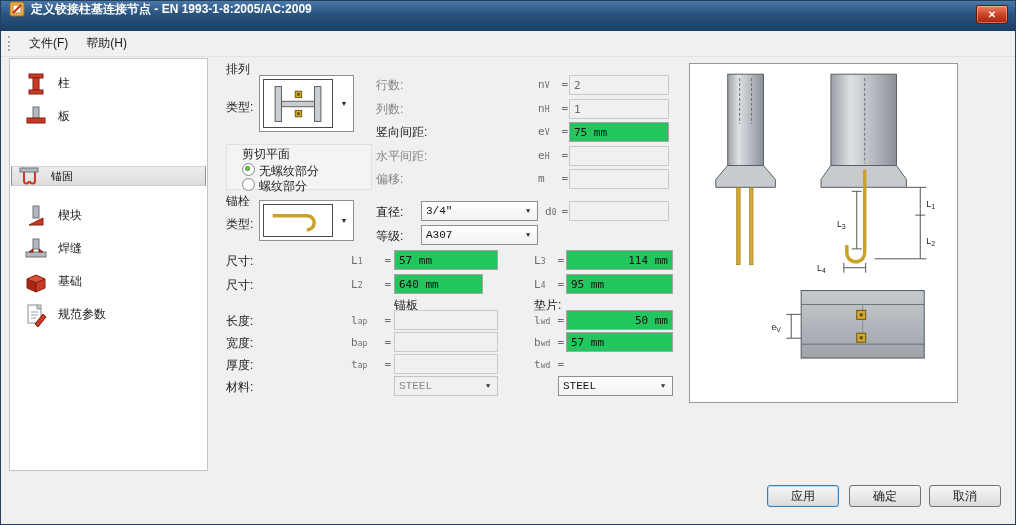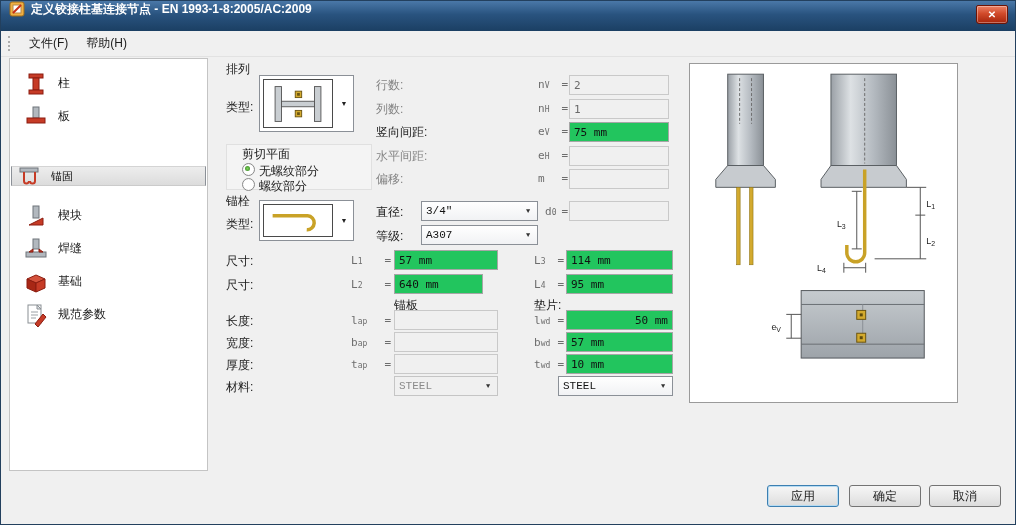--- a/index.html
+++ b/index.html
@@ -254,21 +254,21 @@
         <span>L</span>
         <sub>1</sub>
         <span class="eq">=</span>
       </span>
     <input class="tb" style="left: 178px; top: 192px; width: 104px;" value="57 mm">
     <span class="sym" style="left:318px;top:196px;width:30px">
         <span>L</span>
         <sub>3</sub>
         <span class="eq">=</span>
       </span>
-    <input class="tb" style="left: 350px; top: 192px; width: 107px;" value="114 mm">
+    <input class="tb" style="left: 350px; top: 192px; width: 107px; text-align: right;" value="114 mm">
 
     <span class="lbl" style="left:10px;top:219px">尺寸:</span>
     <span class="sym" style="left:135px;top:220px;width:40px">
         <span>L</span>
         <sub>2</sub>
         <span class="eq">=</span>
       </span>
     <input class="tb" style="left: 178px; top: 216px; width: 89px;" value="640 mm">
     <span class="sym" style="left:318px;top:220px;width:30px">
         <span>L</span>
@@ -313,21 +313,20 @@
         <span>t</span>
         <sub>ap</sub>
         <span class="eq">=</span>
       </span>
     <input class="tb dis" style="left: 178px; top: 296px; width: 104px;" value="">
     <span class="sym" style="left:318px;top:300px;width:30px">
         <span>t</span>
         <sub>wd</sub>
         <span class="eq">=</span>
       </span>
-    <input class="tb" style="left: 350px; top: 296px; width: 107px;" value="10 mm">
 
     <span class="lbl" style="left:10px;top:321px">材料:</span>
     <div class="sel dis" style="left:178px;top:318px;width:104px">
       <span>STEEL</span>
       <span class="arr">▼</span>
     </div>
     <div class="sel" style="left:342px;top:318px;width:115px">
       <span>STEEL</span>
       <span class="arr">▼</span>
     </div>

